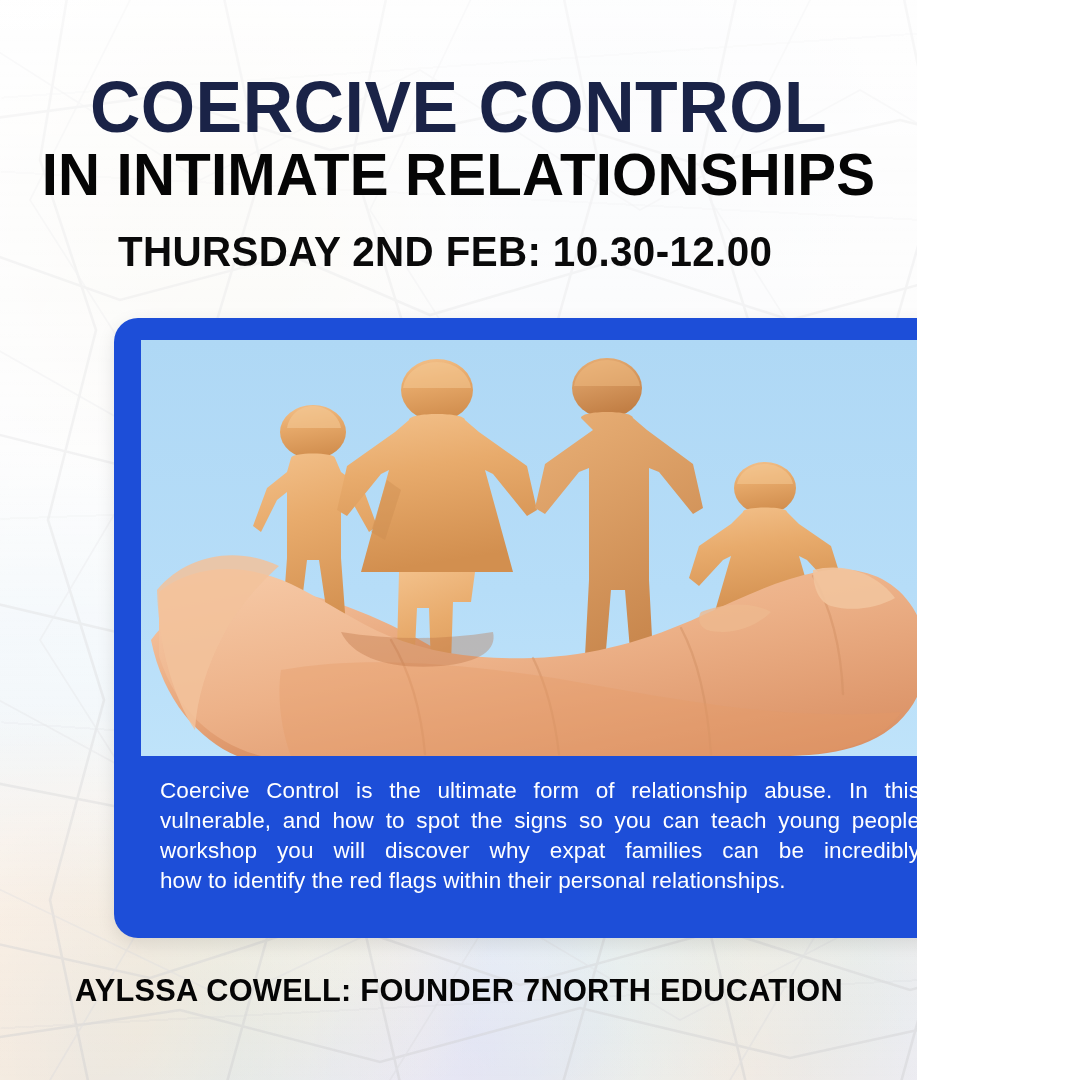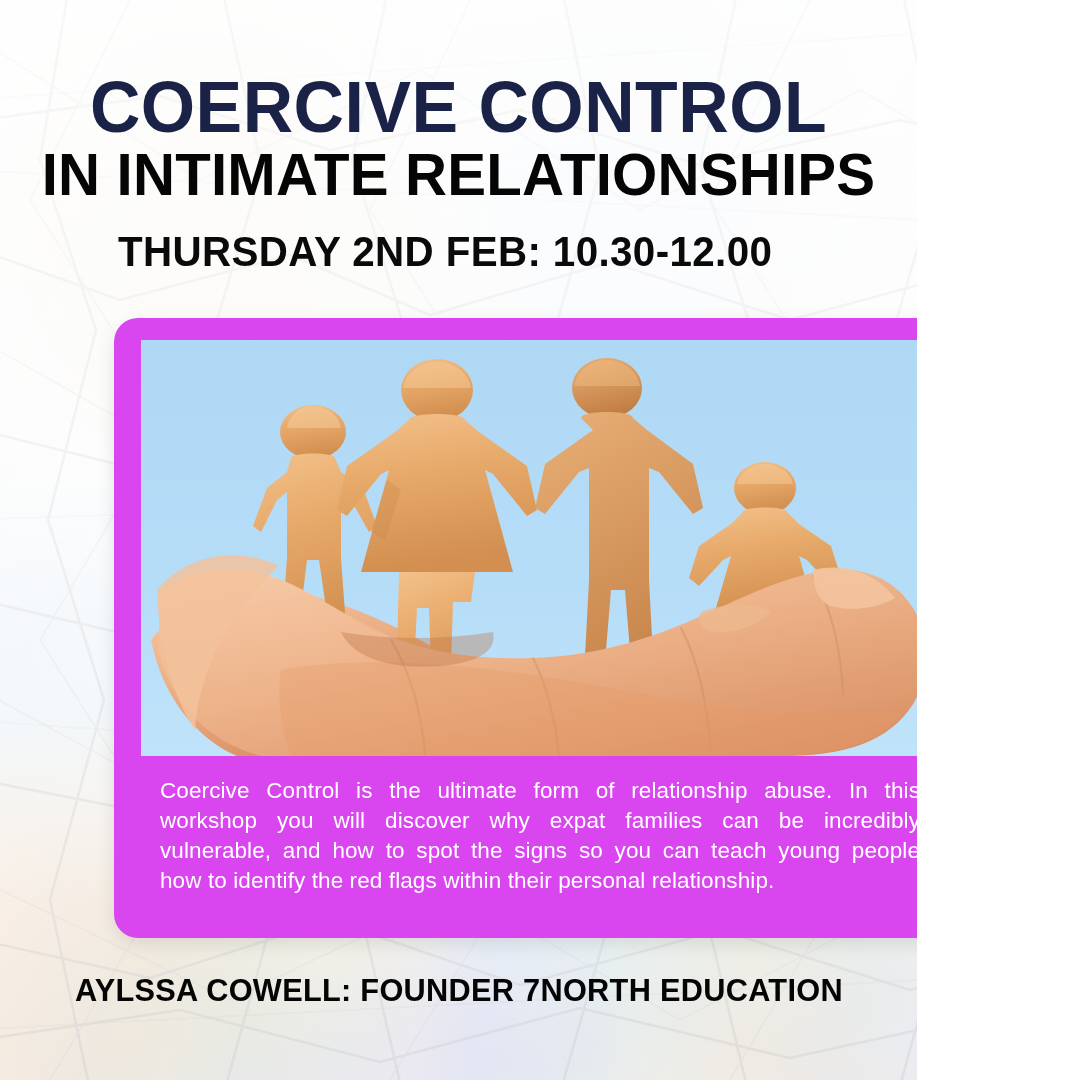--- a/index.html
+++ b/index.html
@@ -90,21 +90,21 @@
     white-space: nowrap;
   }
 
   
   .card {
     position: absolute;
     left: 114px;
     top: 318px;
     width: 854px;
     height: 620px;
-    background: #d946ef;
+    background: #1d4ed8;
     border-radius: 24px;
     box-shadow: 0 6px 18px rgba(0,0,0,0.10);
   }
 
   
   .photo {
     position: absolute;
     left: 27px;
     top: 22px;
     width: 801px;
@@ -294,23 +294,23 @@
           <path d="M140 330 C240 312 360 328 470 348 C570 366 660 380 760 372
                    C740 404 690 416 634 416 L150 416 C140 390 136 356 140 330 Z" fill="#e59a66" opacity="0.35"></path>
 
           <path d="M200 292 C250 300 300 300 352 292 C356 310 340 322 300 326 C250 330 212 318 200 292 Z" fill="#b96f41" opacity="0.35"></path>
         </g>
       </svg>
     </div>
 
     <div class="card-desc">
       <span style="text-align-last: justify;">Coercive Control is the ultimate form of relationship abuse. In this</span>
+      <span style="text-align-last: justify;">vulnerable, and how to spot the signs so you can teach young people</span>
       <span style="text-align-last: justify;">workshop you will discover why expat families can be incredibly</span>
-      <span style="text-align-last: justify;">vulnerable, and how to spot the signs so you can teach young people</span>
-      <span>how to identify the red flags within their personal relationship.</span>
+      <span>how to identify the red flags within their personal relationships.</span>
     </div>
   </div>
 
   <div class="footer">
     <span>AYLSSA COWELL: FOUNDER 7NORTH EDUCATION</span>
   </div>
 
 </div>
 
 </body></html>

